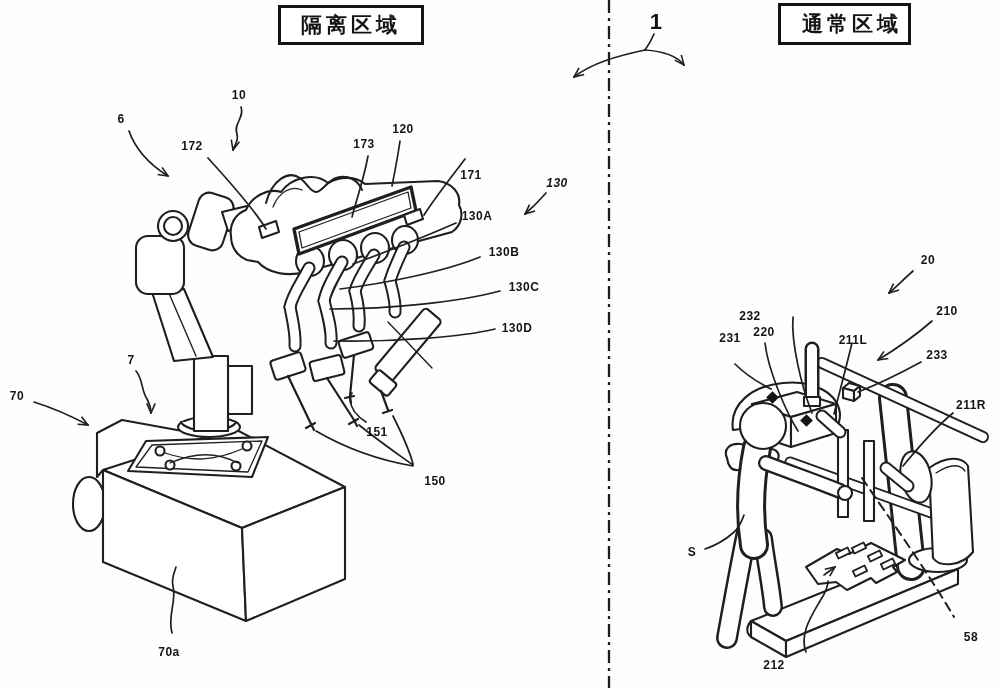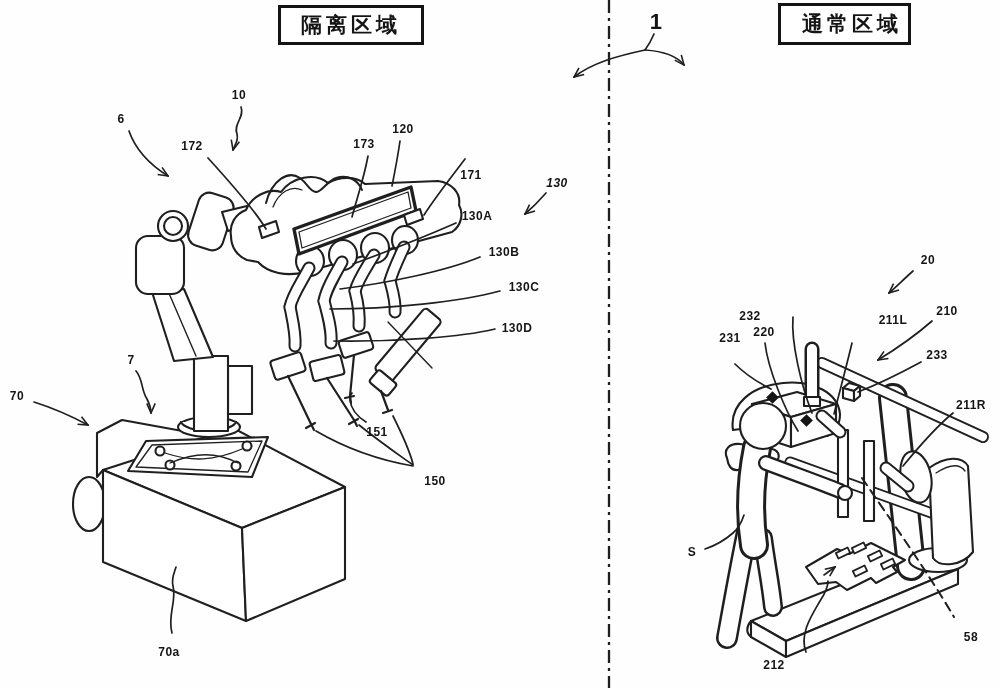--- a/index.html
+++ b/index.html
@@ -275,20 +275,20 @@
   <div class="ref" style="left:131px; top:360px;">7</div>
   <div class="ref" style="left:17px;  top:396px;">70</div>
   <div class="ref" style="left:169px; top:652px;">70a</div>
   <div class="ref" style="left:377px; top:432px;">151</div>
   <div class="ref" style="left:435px; top:481px;">150</div>
   <div class="ref" style="left:928px; top:260px;">20</div>
   <div class="ref" style="left:947px; top:311px;">210</div>
   <div class="ref" style="left:750px; top:306px;margin-top:10px;">232</div>
   <div class="ref" style="left:764px; top:332px;">220</div>
   <div class="ref" style="left:730px; top:338px;">231</div>
-  <div class="ref" style="left:853px; top:320px;margin-left:40px;">211L</div>
+  <div class="ref" style="left:853px; top:340px;">211L</div>
   <div class="ref" style="left:937px; top:355px;">233</div>
   <div class="ref" style="left:971px; top:405px;">211R</div>
   <div class="ref" style="left:692px; top:552px;">S</div>
   <div class="ref" style="left:774px; top:665px;">212</div>
   <div class="ref" style="left:971px; top:637px;">58</div>
 
 </div>
 
 </body></html>

